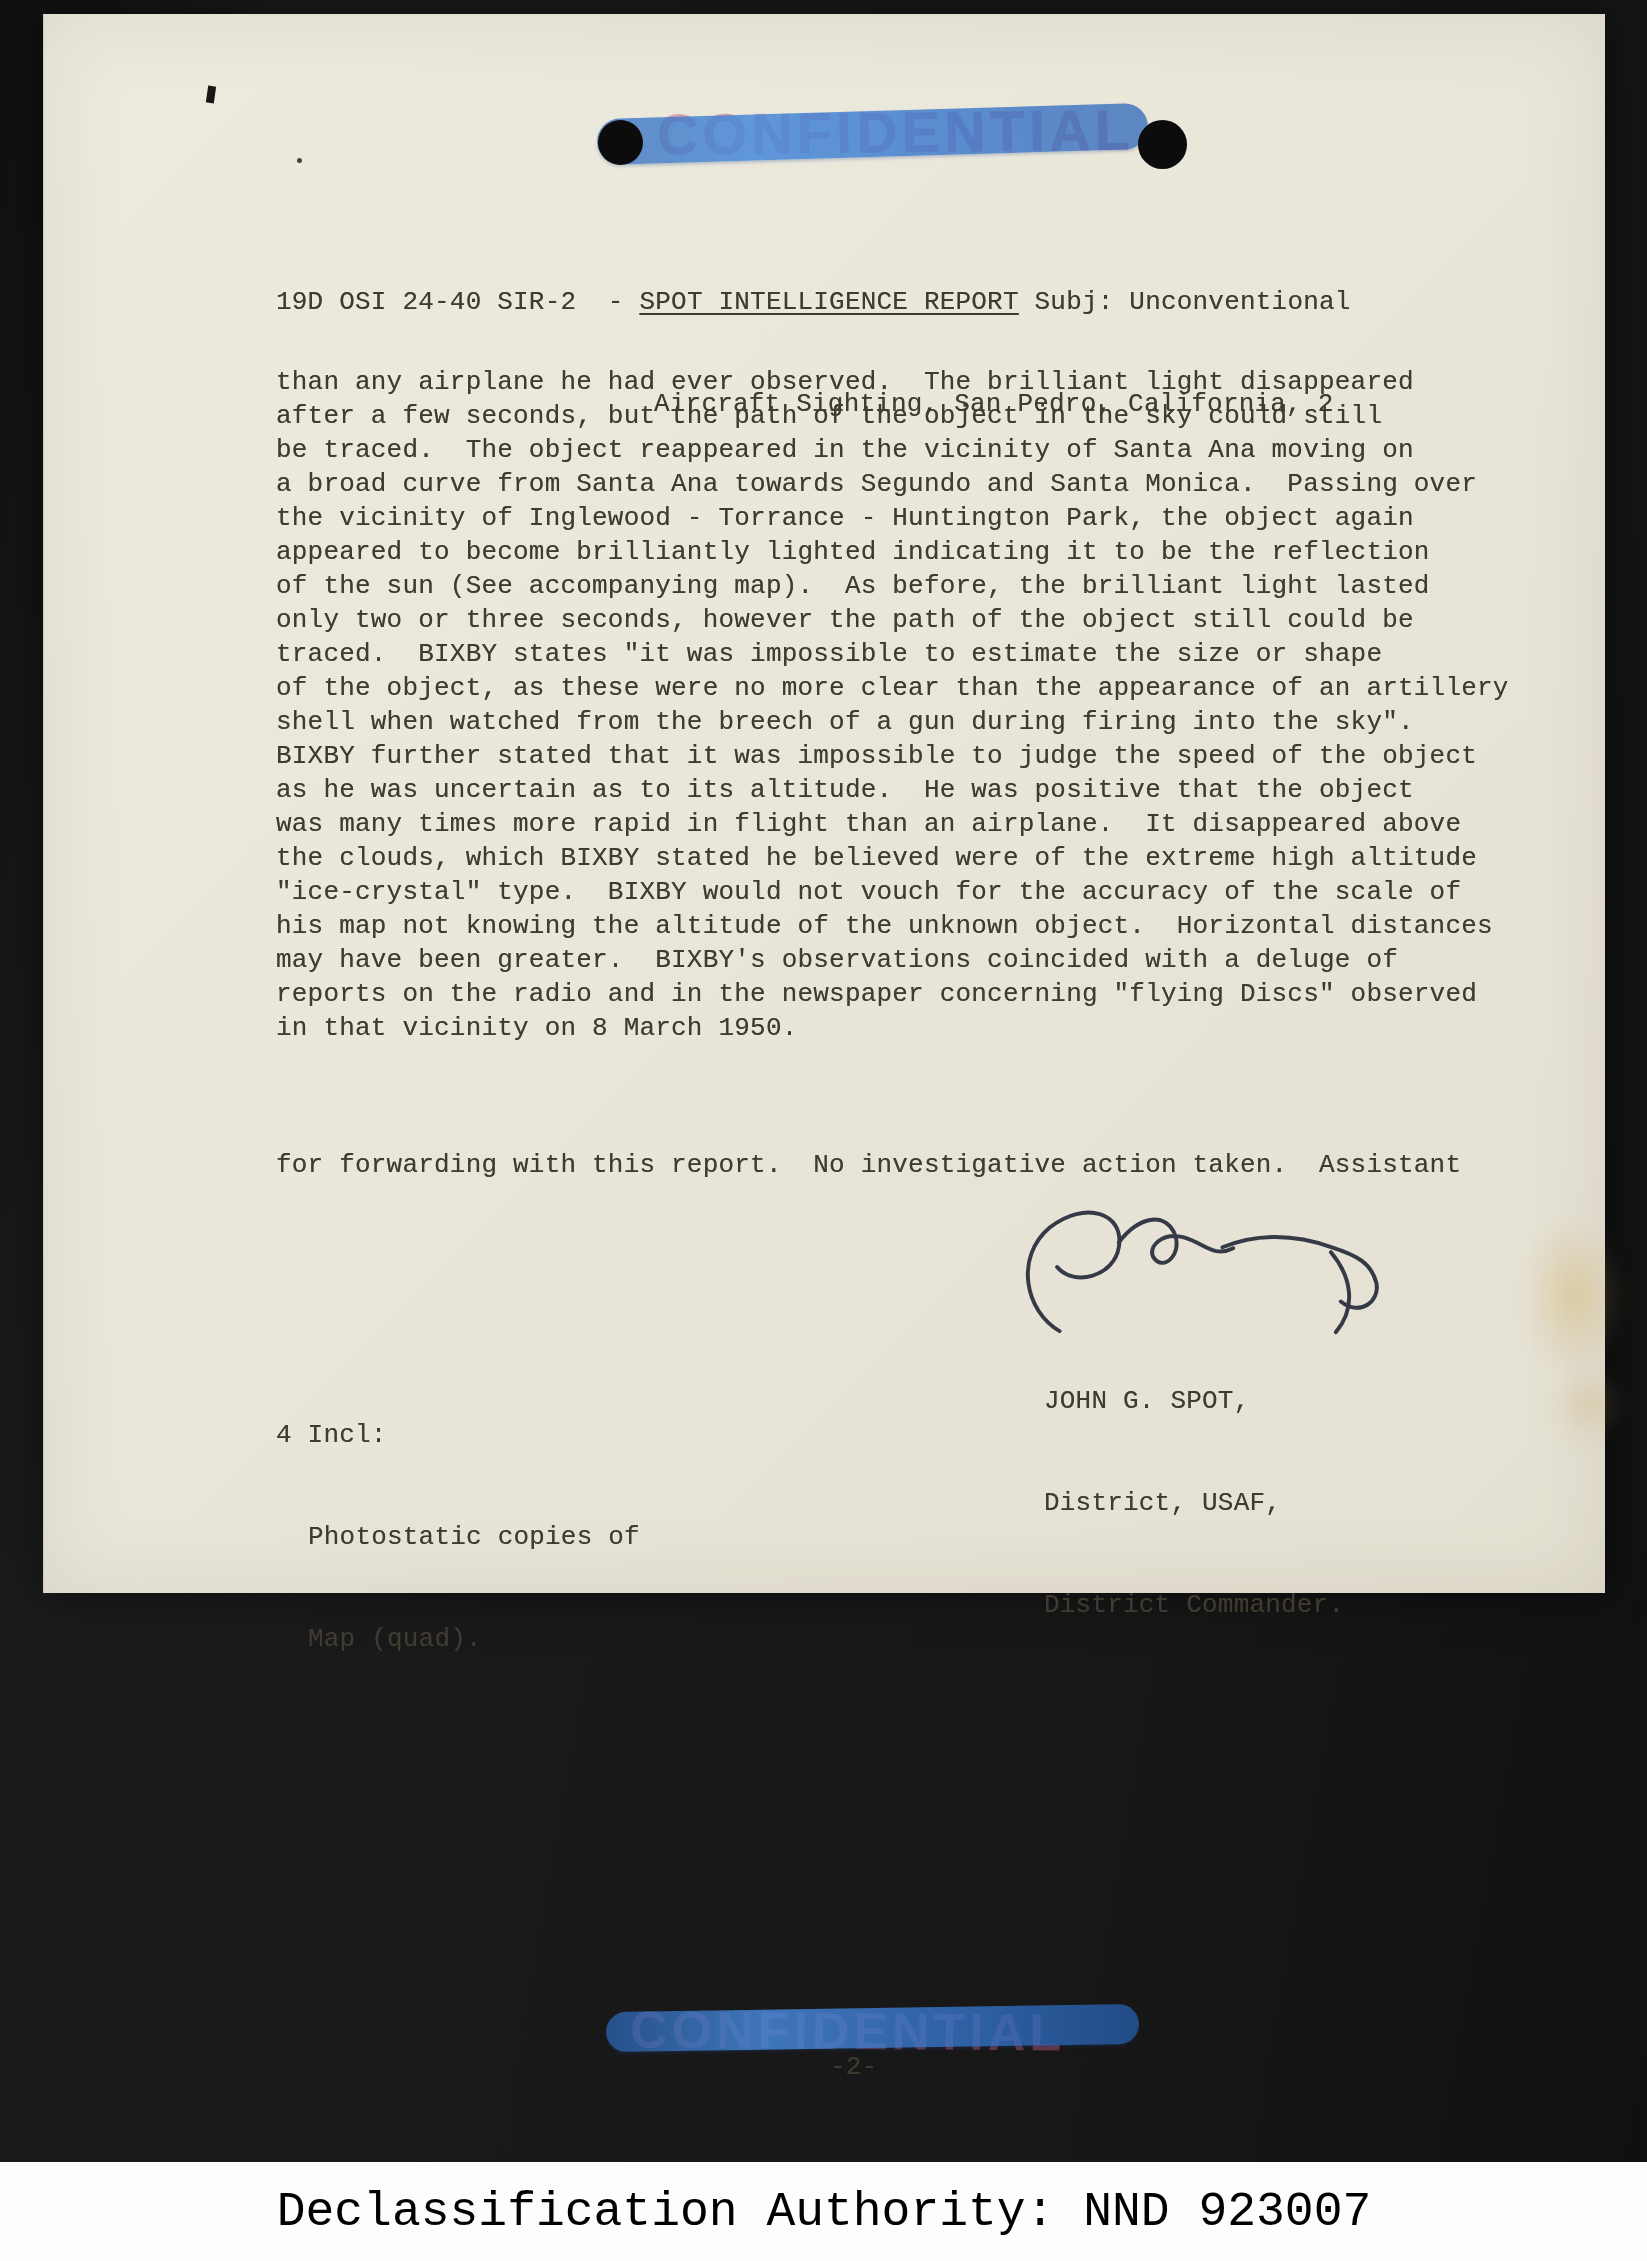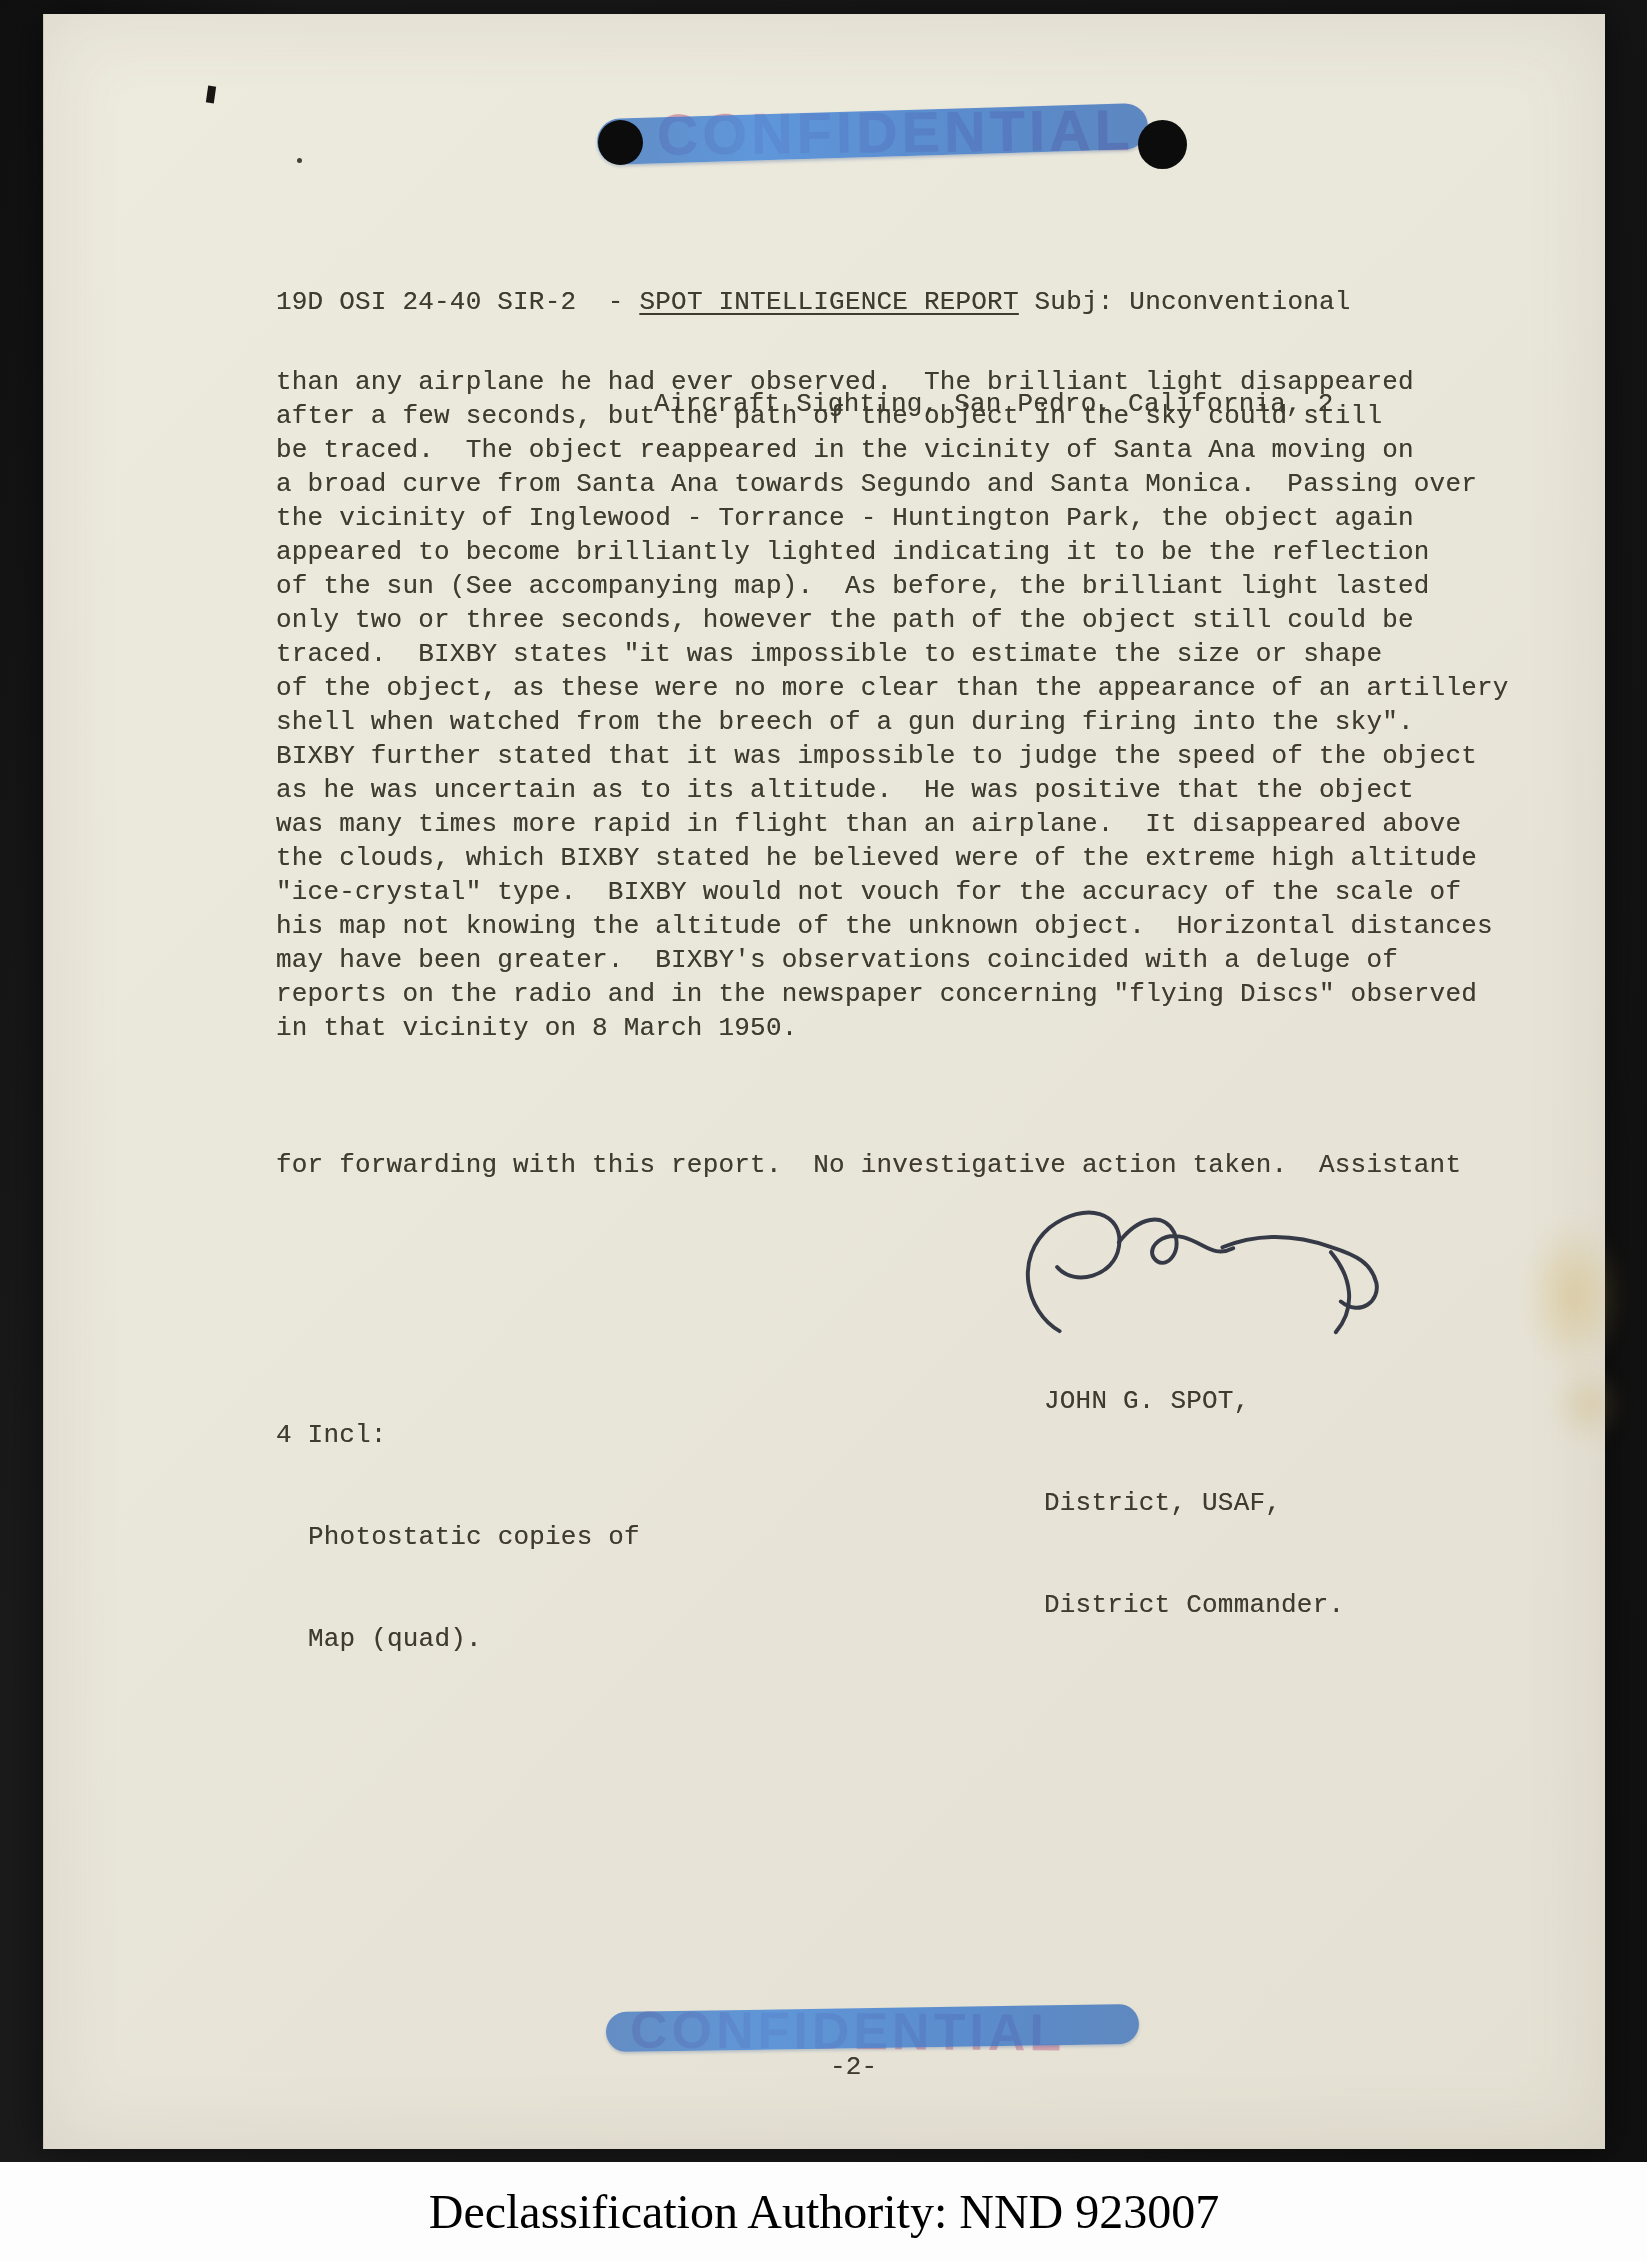--- a/index.html
+++ b/index.html
@@ -23,21 +23,21 @@
     width: 23px; height: 35px;
     background: #d8d4c4;
     clip-path: polygon(0 0, 100% 20%, 35% 100%);
     opacity: 0.85;
   }
   .paper {
     position: absolute;
     left: 43px;
     top: 14px;
     width: 1561px;
-    height: 2135px;
+    height: 1579px;
     background: linear-gradient(135deg, #edeade 0%, #e9e6da 45%, #e4e0d2 100%);
     box-shadow: 0 0 39px rgba(0,0,0,0.55), inset 0 0 79px rgba(125,115,90,0.14);
     border-left: 1px solid #cfc9b8;
   }
   .stain {
     position: absolute;
     border-radius: 50%;
     filter: blur(9px);
   }
   .stain-1 {
@@ -156,21 +156,21 @@
     left: 0; bottom: 0;
     width: 100%;
     height: 99px;
     background: #fdfdfd;
     display: flex;
     align-items: center;
     justify-content: center;
     z-index: 6;
   }
   .declass-text {
-    font-family: Liberation Serif, serif;
+    font-family: Liberation Mono, monospace;
     font-size: 48px;
     color: #000;
   }
 </style>
 </head>
 <body>
 
 <div class="scan-bg"></div>
 <div class="torn-corner"></div>
 

